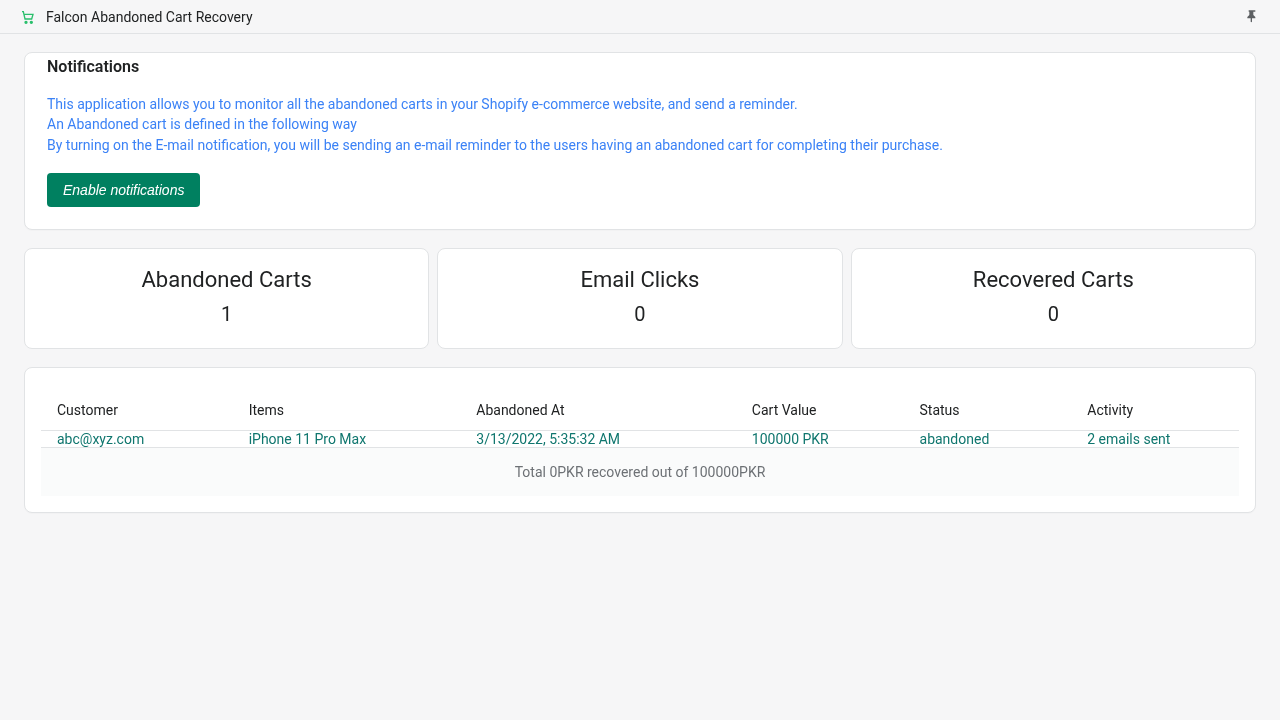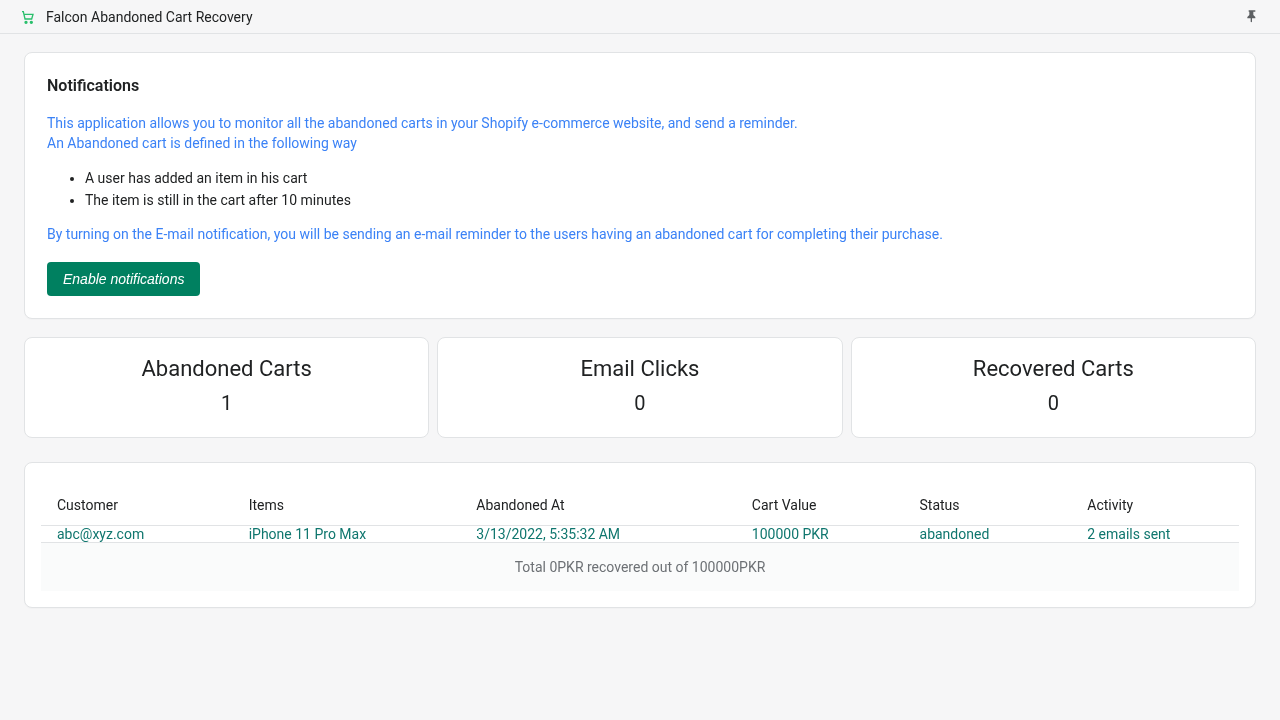--- a/index.html
+++ b/index.html
@@ -46,21 +46,21 @@
   .page {
     padding: 18px 24px;
   }
   .card {
     background: #fff;
     border: 1px solid #e1e3e5;
     border-radius: 8px;
     box-shadow: 0 1px 1px rgba(0,0,0,0.02);
   }
   .notif-card {
-    padding: 23px 22px 22px 22px;
+    padding: 4px 22px 22px 22px;
     margin-bottom: 18px;
   }
   .notif-heading {
     font-size: 16px;
     font-weight: 600;
     margin-bottom: 18px;
   }
   .notif-p {
     font-size: 14px;
     line-height: 1.45;
@@ -80,21 +80,21 @@
     border-radius: 4px;
     padding: 9px 16px;
     font-size: 14px;
     font-weight: 500;
     cursor: pointer;
     font-style: italic;
   }
   .stats-row {
     display: flex;
     gap: 8px;
-    margin-bottom: 24px;
+    margin-bottom: 18px;
     align-items: flex-end;
   }
   .stat-card {
     flex: 1;
     background: #fff;
     border: 1px solid #e1e3e5;
     border-radius: 8px;
     padding: 18px 10px 22px 10px;
     text-align: center;
   }
@@ -157,24 +157,20 @@
     </svg>
   </span>
 </div>
 
 <div class="page">
 
   <div class="card notif-card">
     <div class="notif-heading">Notifications</div>
     <p class="notif-p">This application allows you to monitor all the abandoned carts in your Shopify e-commerce website, and send a reminder.</p>
     <p class="notif-p">An Abandoned cart is defined in the following way</p>
-    <ul class="notif-list">
-      <li>A user has added an item in his cart</li>
-      <li>The item is still in the cart after 10 minutes</li>
-    </ul>
     <p class="notif-p">By turning on the E-mail notification, you will be sending an e-mail reminder to the users having an abandoned cart for completing their purchase.</p>
     <button class="enable-btn">Enable notifications</button>
   </div>
 
   <div class="stats-row">
     <div class="stat-card">
       <div class="stat-title">Abandoned Carts</div>
       <div class="stat-value">1</div>
     </div>
     <div class="stat-card">

